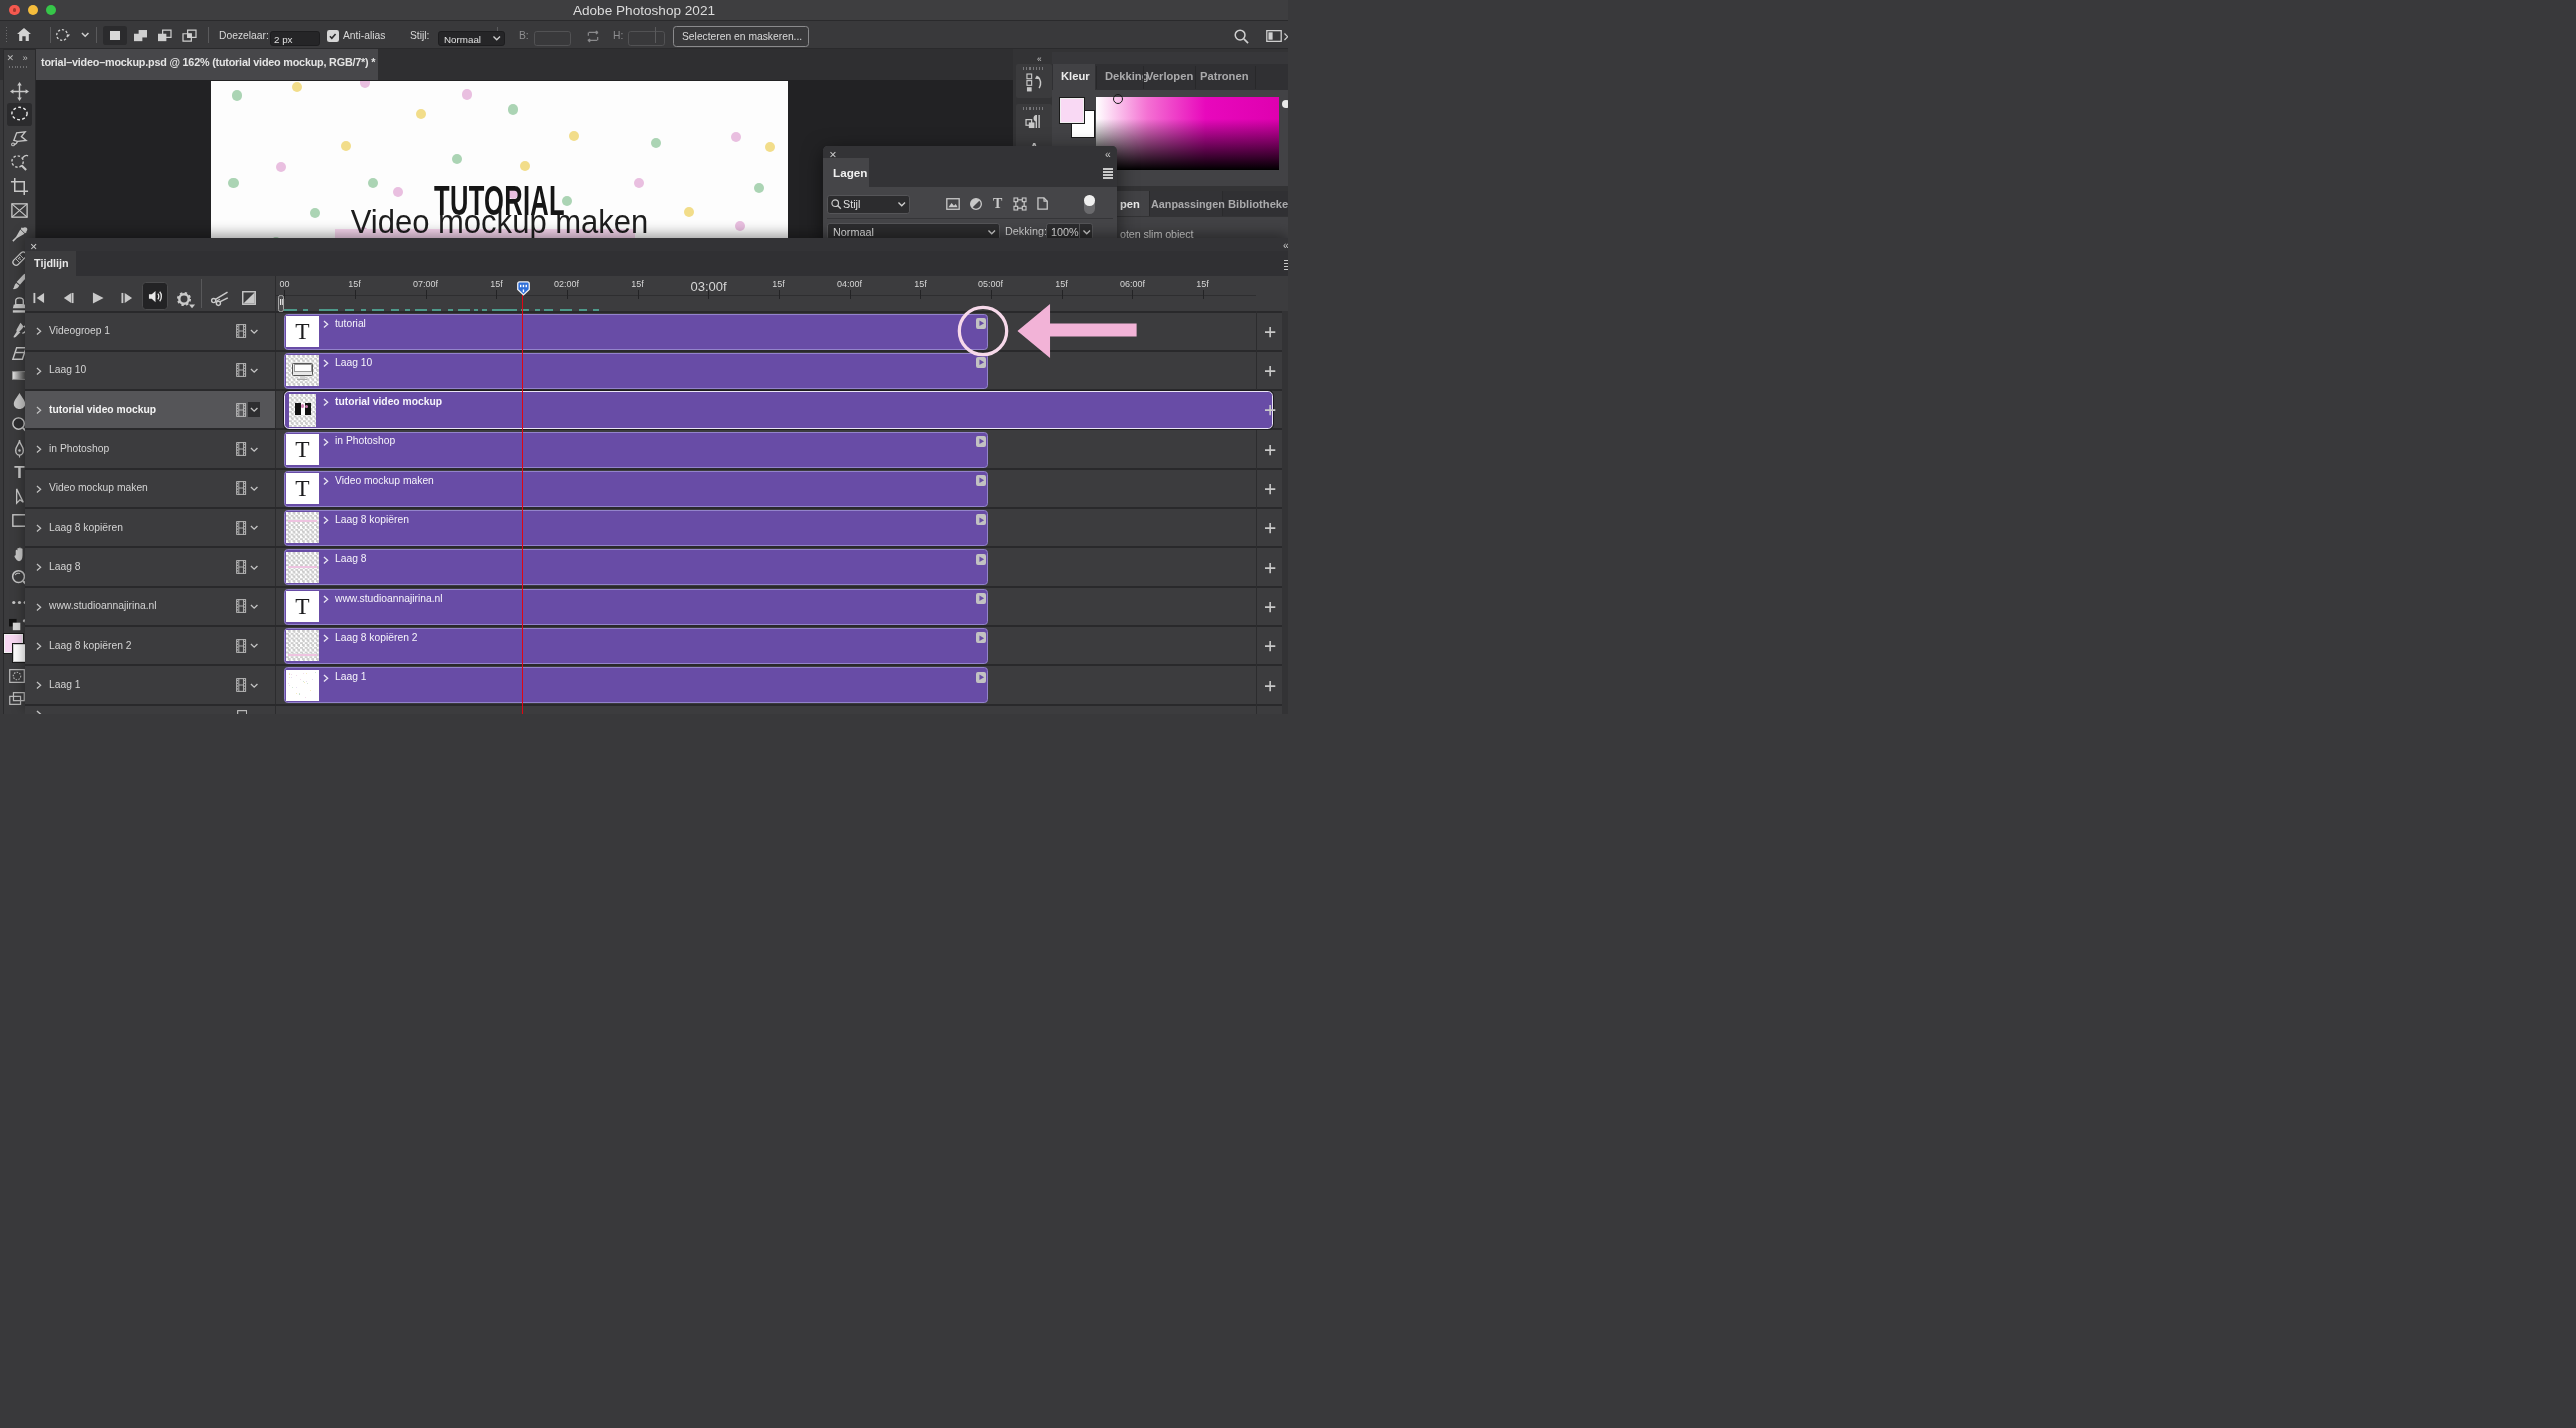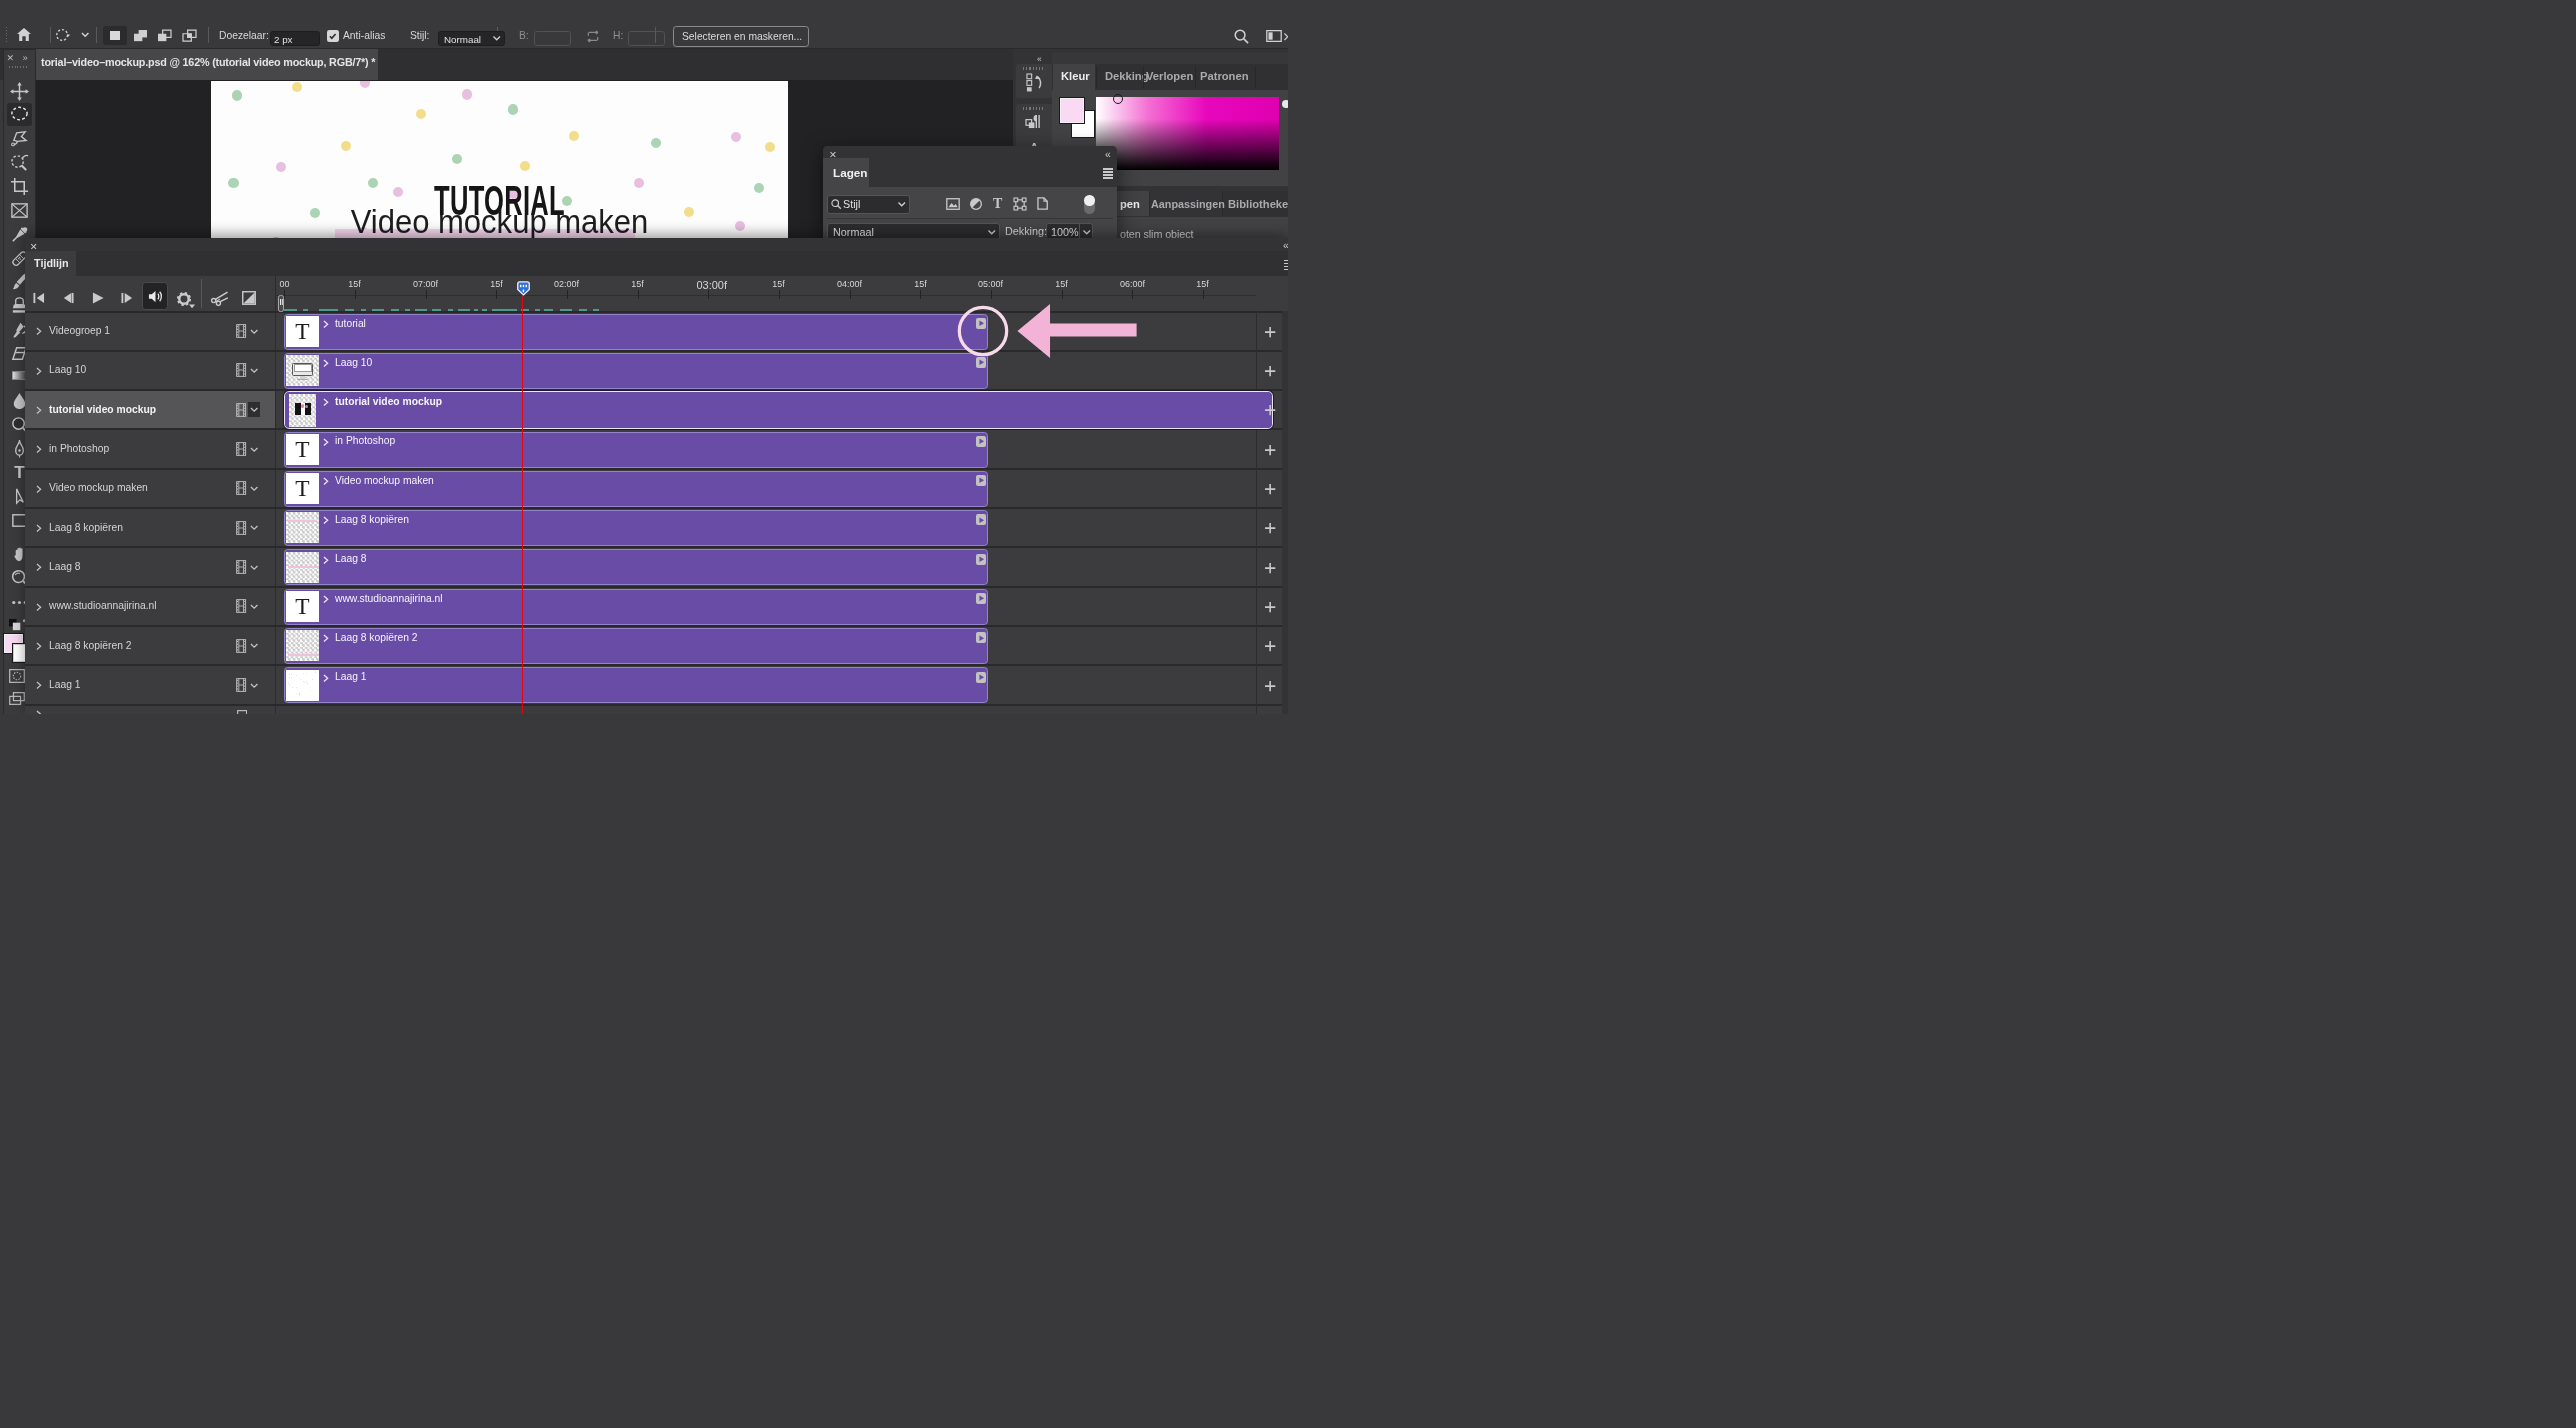--- a/index.html
+++ b/index.html
@@ -4,20 +4,27 @@
 *{margin:0;padding:0;box-sizing:border-box;font-family:"Liberation Sans",sans-serif;}
 html,body{width:1288px;height:714px;overflow:hidden;background:#39393b;}
 #app{position:relative;width:1288px;height:714px;}
 .abs{position:absolute;}
 .sep{position:absolute;width:0.9px;background:#5a5a5c;}
 .inbox{position:absolute;background:#252527;border:0.9px solid #1d1d1f;border-radius:2.8px;}
 svg{display:block;overflow:visible;}
 </style></head><body>
 <div id="app">
 
+<div class="abs" style="left:0;top:0;width:1288px;height:20.6px;background:#3e3e40;border-bottom:0.9px solid #2a2a2c;">
+ <div class="abs" style="left:9.4px;top:5.1px;width:10.3px;height:10.3px;border-radius:50%;background:#f6594f;"></div>
+ <div class="abs" style="left:12.6px;top:8.4px;width:3.7px;height:3.7px;border-radius:50%;background:#a13a30;"></div>
+ <div class="abs" style="left:28px;top:5.1px;width:10.3px;height:10.3px;border-radius:50%;background:#f5bd3c;"></div>
+ <div class="abs" style="left:46px;top:5.1px;width:10.3px;height:10.3px;border-radius:50%;background:#36c649;"></div>
+ <div class="abs" style="left:0;top:3.3px;width:1288px;text-align:center;font-size:13.6px;color:#dcdcdc;">Adobe Photoshop 2021</div>
+</div>
 
 <div class="abs" style="left:0;top:20.6px;width:1288px;height:28px;background:#39393b;border-bottom:0.9px solid #2a2a2c;">
  <div class="abs" style="left:5.6px;top:6.6px;width:1.9px;height:15px;background:repeating-linear-gradient(180deg,#6a6a6c 0 0.9px,transparent 0.9px 2.8px);"></div>
  <svg class="abs" style="left:17px;top:7.5px;" width="14" height="13" viewBox="0 0 15 14">
         <path d="M7.5 0 L15 6.5 L12.7 6.5 L12.7 14 L9.3 14 L9.3 9 L5.7 9 L5.7 14 L2.3 14 L2.3 6.5 L0 6.5 Z" fill="#d2d2d2"></path>
       </svg>
  <div class="sep" style="left:50px;top:6.6px;height:16px;"></div>
  <svg class="abs" style="left:56px;top:8.4px;" width="15" height="12" viewBox="0 0 16 13">
         <ellipse cx="6.5" cy="6.5" rx="5.8" ry="5.8" fill="none" stroke="#d2d2d2" stroke-width="1.4" stroke-dasharray="2.4 2"></ellipse>
         <path d="M12 5 L15.6 5 L13.8 7.5 Z" fill="#d2d2d2" transform="translate(-0.5,1)"></path>
@@ -647,21 +654,21 @@
  <div class="abs" style="left:311px;top:41px;width:37px;text-align:center;font-size:9px;color:#d6d6d6;">15f</div>
  <div class="abs" style="left:330px;top:52px;width:0.9px;height:9.4px;background:#232325;"></div>
  <div class="abs" style="left:382px;top:41px;width:37px;text-align:center;font-size:9px;color:#d6d6d6;">07:00f</div>
  <div class="abs" style="left:401px;top:52px;width:0.9px;height:9.4px;background:#232325;"></div>
  <div class="abs" style="left:453px;top:41px;width:37px;text-align:center;font-size:9px;color:#d6d6d6;">15f</div>
  <div class="abs" style="left:471px;top:52px;width:0.9px;height:9.4px;background:#232325;"></div>
  <div class="abs" style="left:523px;top:41px;width:37px;text-align:center;font-size:9px;color:#d6d6d6;">02:00f</div>
  <div class="abs" style="left:542px;top:52px;width:0.9px;height:9.4px;background:#232325;"></div>
  <div class="abs" style="left:594px;top:41px;width:37px;text-align:center;font-size:9px;color:#d6d6d6;">15f</div>
  <div class="abs" style="left:613px;top:52px;width:0.9px;height:9.4px;background:#232325;"></div>
- <div class="abs" style="left:665px;top:41px;width:37px;text-align:right;font-size:11px;color:#d6d6d6;">03:00f</div>
+ <div class="abs" style="left:665px;top:41px;width:37px;text-align:center;font-size:13px;color:#d6d6d6;">03:00f</div>
  <div class="abs" style="left:683px;top:52px;width:0.9px;height:9.4px;background:#232325;"></div>
  <div class="abs" style="left:735px;top:41px;width:37px;text-align:center;font-size:9px;color:#d6d6d6;">15f</div>
  <div class="abs" style="left:754px;top:52px;width:0.9px;height:9.4px;background:#232325;"></div>
  <div class="abs" style="left:806px;top:41px;width:37px;text-align:center;font-size:9px;color:#d6d6d6;">04:00f</div>
  <div class="abs" style="left:825px;top:52px;width:0.9px;height:9.4px;background:#232325;"></div>
  <div class="abs" style="left:877px;top:41px;width:37px;text-align:center;font-size:9px;color:#d6d6d6;">15f</div>
  <div class="abs" style="left:895px;top:52px;width:0.9px;height:9.4px;background:#232325;"></div>
  <div class="abs" style="left:947px;top:41px;width:37px;text-align:center;font-size:9px;color:#d6d6d6;">05:00f</div>
  <div class="abs" style="left:966px;top:52px;width:0.9px;height:9.4px;background:#232325;"></div>
  <div class="abs" style="left:1018px;top:41px;width:37px;text-align:center;font-size:9px;color:#d6d6d6;">15f</div>

